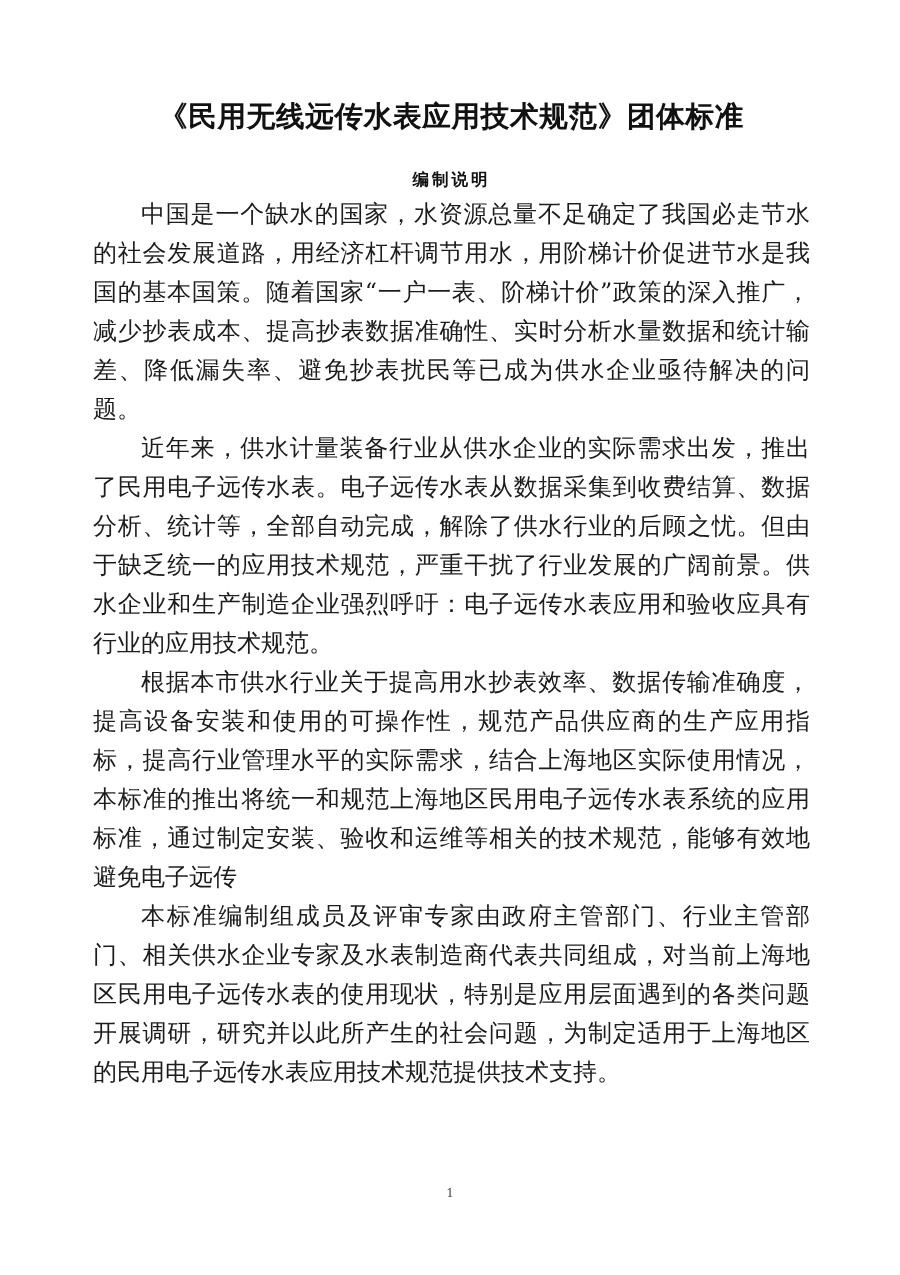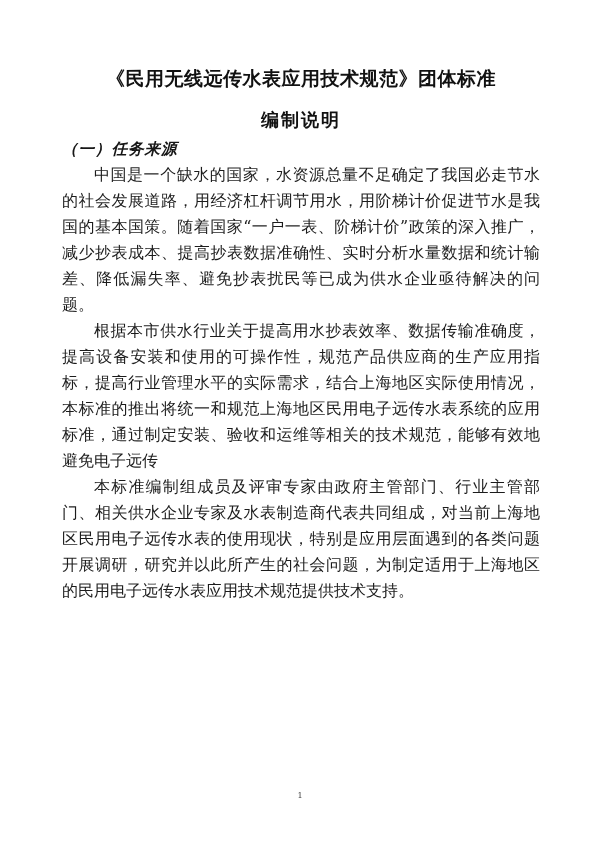--- a/index.html
+++ b/index.html
@@ -26,21 +26,21 @@
     font-size: 19px;
     line-height: 24px;
     text-align: center;
     letter-spacing: 0.5px;
     color: #111111;
   }
   .doc-subtitle {
     margin: 20px 0 0 0;
     font-family: "DejaVu Sans", "Liberation Sans", sans-serif;
     font-weight: bold;
-    font-size: 18px;
+    font-size: 11px;
     line-height: 20px;
     text-align: center;
     letter-spacing: 2px;
     color: #111111;
   }
   .section-heading {
     margin: 22px 0 0 0;
     font-family: "DejaVu Sans", "Liberation Sans", sans-serif;
     font-weight: bold;
     font-size: 15.5px;
@@ -80,24 +80,24 @@
 </head>
 <body>
 
 <div class="page">
 
   <h1 class="doc-title">《民用无线远传水表应用技术规范》团体标准</h1>
 
   <h2 class="doc-subtitle">编制说明</h2>
 
 
-  <h4 class="subsection-heading">（一）任务来源</h4>
 
   <p class="para">中国是一个缺水的国家，水资源总量不足确定了我国必走节水的社会发展道路，用经济杠杆调节用水，用阶梯计价促进节水是我国的基本国策。随着国家“一户一表、阶梯计价”政策的深入推广，减少抄表成本、提高抄表数据准确性、实时分析水量数据和统计输差、降低漏失率、避免抄表扰民等已成为供水企业亟待解决的问题。</p>
 
+  <p class="para">近年来，供水计量装备行业从供水企业的实际需求出发，推出了民用电子远传水表。电子远传水表从数据采集到收费结算、数据分析、统计等，全部自动完成，解除了供水行业的后顾之忧。但由于缺乏统一的应用技术规范，严重干扰了行业发展的广阔前景。供水企业和生产制造企业强烈呼吁：电子远传水表应用和验收应具有行业的应用技术规范。</p>
 
 
   <p class="para">根据本市供水行业关于提高用水抄表效率、数据传输准确度，提高设备安装和使用的可操作性，规范产品供应商的生产应用指标，提高行业管理水平的实际需求，结合上海地区实际使用情况，本标准的推出将统一和规范上海地区民用电子远传水表系统的应用标准，通过制定安装、验收和运维等相关的技术规范，能够有效地避免电子远传</p>
 
   <p class="para">本标准编制组成员及评审专家由政府主管部门、行业主管部门、相关供水企业专家及水表制造商代表共同组成，对当前上海地区民用电子远传水表的使用现状，特别是应用层面遇到的各类问题开展调研，研究并以此所产生的社会问题，为制定适用于上海地区的民用电子远传水表应用技术规范提供技术支持。</p>
 
   <div class="page-number">1</div>
 
 </div>
 

